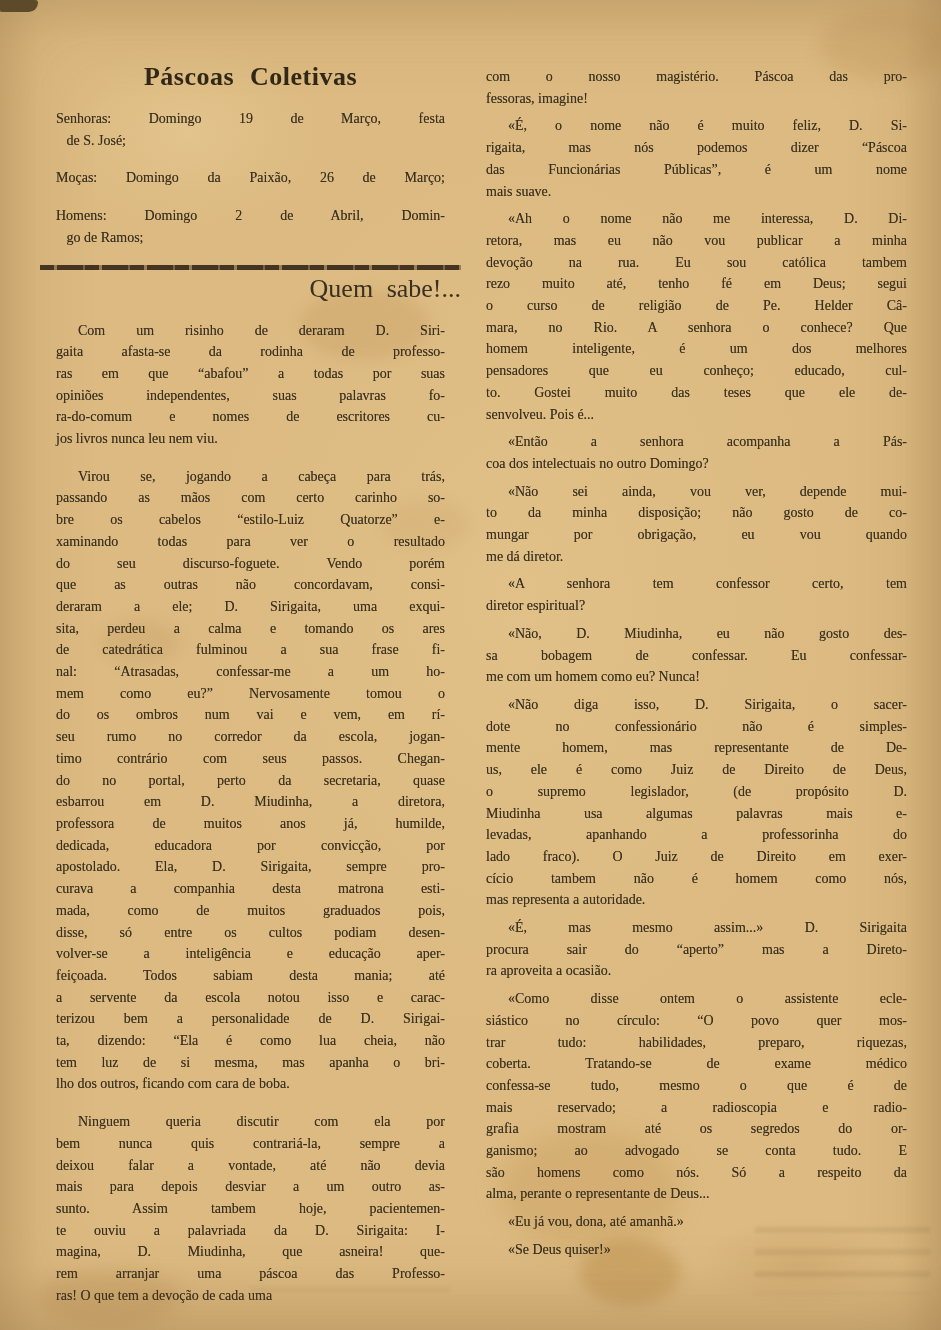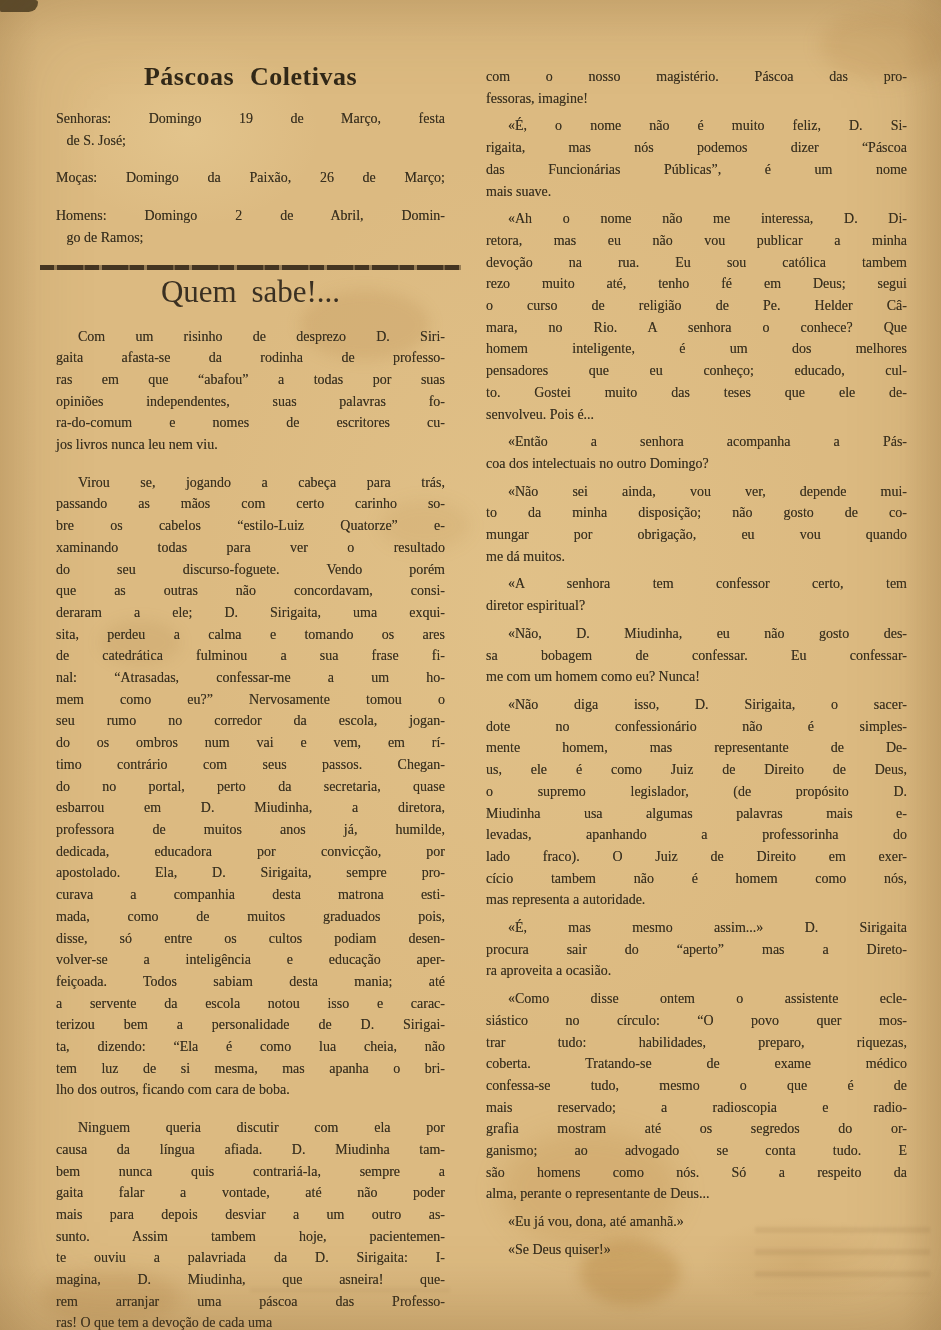--- a/index.html
+++ b/index.html
@@ -23,21 +23,21 @@
   }
   .col{position:absolute;top:0;width:421px;}
   .col-left{left:40px;top:62px;}
   .col-right{left:486px;top:66px;}
   .headline1{
     font-size:26px;font-weight:bold;text-align:center;
     letter-spacing:0.5px;word-spacing:9px;color:#312818;
     margin:0 0 7px 0;
   }
   .headline2{
-    font-size:31px;font-weight:normal;text-align:center;
+    font-size:26px;font-weight:normal;text-align:right;
     word-spacing:7px;color:#3a3022;
     margin:4px 0 11px 0;
   }
   .rule{
     height:5px;margin:6px 0 2px 0;border:none;
     background-color:#443522;
     background-image:repeating-linear-gradient(90deg,
       rgba(220,186,129,0.0) 0 14px, rgba(220,186,129,0.55) 14px 17px,
       rgba(220,186,129,0.0) 17px 43px, rgba(220,186,129,0.35) 43px 45px);
   }
@@ -102,63 +102,62 @@
         </p>
         <p class="para">
           <span class="line">Homens: Domingo 2 de Abril, Domin-</span>
           <span class="line last">&nbsp;&nbsp;&nbsp;go de Ramos;</span>
         </p>
       </div>
     <hr class="rule">
     <h2 class="headline2">Quem sabe!...</h2>
     <div class="body-text">
         <p class="para indent">
-          <span class="line">Com um risinho de desprezo D. Siri-</span>
+          <span class="line">Com um risinho de deraram D. Siri-</span>
           <span class="line">gaita afasta-se da rodinha de professo-</span>
           <span class="line">ras em que “abafou” a todas por suas</span>
           <span class="line">opiniões independentes, suas palavras fo-</span>
           <span class="line">ra-do-comum e nomes de escritores cu-</span>
           <span class="line last">jos livros nunca leu nem viu.</span>
         </p>
         <p class="para indent">
           <span class="line">Virou se, jogando a cabeça para trás,</span>
           <span class="line">passando as mãos com certo carinho so-</span>
           <span class="line">bre os cabelos “estilo-Luiz Quatorze” e-</span>
           <span class="line">xaminando todas para ver o resultado</span>
           <span class="line">do seu discurso-foguete. Vendo porém</span>
           <span class="line">que as outras não concordavam, consi-</span>
           <span class="line">deraram a ele; D. Sirigaita, uma exqui-</span>
           <span class="line">sita, perdeu a calma e tomando os ares</span>
           <span class="line">de catedrática fulminou a sua frase fi-</span>
           <span class="line">nal: “Atrasadas, confessar-me a um ho-</span>
           <span class="line">mem como eu?” Nervosamente tomou o</span>
+          <span class="line">do os ombros num vai e vem, em rí-</span>
           <span class="line">seu rumo no corredor da escola, jogan-</span>
-          <span class="line">do os ombros num vai e vem, em rí-</span>
           <span class="line">timo contrário com seus passos. Chegan-</span>
           <span class="line">do no portal, perto da secretaria, quase</span>
           <span class="line">esbarrou em D. Miudinha, a diretora,</span>
           <span class="line">professora de muitos anos já, humilde,</span>
           <span class="line">dedicada, educadora por convicção, por</span>
           <span class="line">apostolado. Ela, D. Sirigaita, sempre pro-</span>
           <span class="line">curava a companhia desta matrona esti-</span>
           <span class="line">mada, como de muitos graduados pois,</span>
           <span class="line">disse, só entre os cultos podiam desen-</span>
           <span class="line">volver-se a inteligência e educação aper-</span>
           <span class="line">feiçoada. Todos sabiam desta mania; até</span>
           <span class="line">a servente da escola notou isso e carac-</span>
           <span class="line">terizou bem a personalidade de D. Sirigai-</span>
           <span class="line">ta, dizendo: “Ela é como lua cheia, não</span>
           <span class="line">tem luz de si mesma, mas apanha o bri-</span>
           <span class="line last">lho dos outros, ficando com cara de boba.</span>
         </p>
         <p class="para indent">
           <span class="line">Ninguem queria discutir com ela por</span>
-          <span class="line">causa da língua afiada. D. Miudinha tam-</span>
           <span class="line">bem nunca quis contrariá-la, sempre a</span>
-          <span class="line">gaita falar a vontade, até não poder</span>
+          <span class="line">deixou falar a vontade, até não devia</span>
           <span class="line">mais para depois desviar a um outro as-</span>
           <span class="line">sunto. Assim tambem hoje, pacientemen-</span>
           <span class="line">te ouviu a palavriada da D. Sirigaita: I-</span>
           <span class="line">magina, D. Miudinha, que asneira! que-</span>
           <span class="line">rem arranjar uma páscoa das Professo-</span>
           <span class="line last">ras! O que tem a devoção de cada uma</span>
         </p>
       </div>
   </div>
 
@@ -187,21 +186,21 @@
           <span class="line last">senvolveu. Pois é...</span>
         </p>
         <p class="para indent">
           <span class="line">«Então a senhora acompanha a Pás-</span>
           <span class="line last">coa dos intelectuais no outro Domingo?</span>
         </p>
         <p class="para indent">
           <span class="line">«Não sei ainda, vou ver, depende mui-</span>
           <span class="line">to da minha disposição; não gosto de co-</span>
           <span class="line">mungar por obrigação, eu vou quando</span>
-          <span class="line last">me dá muitos.</span>
+          <span class="line last">me dá diretor.</span>
         </p>
         <p class="para indent">
           <span class="line">«A senhora tem confessor certo, tem</span>
           <span class="line last">diretor espiritual?</span>
         </p>
         <p class="para indent">
           <span class="line">«Não, D. Miudinha, eu não gosto des-</span>
           <span class="line">sa bobagem de confessar. Eu confessar-</span>
           <span class="line last">me com um homem como eu? Nunca!</span>
         </p>

